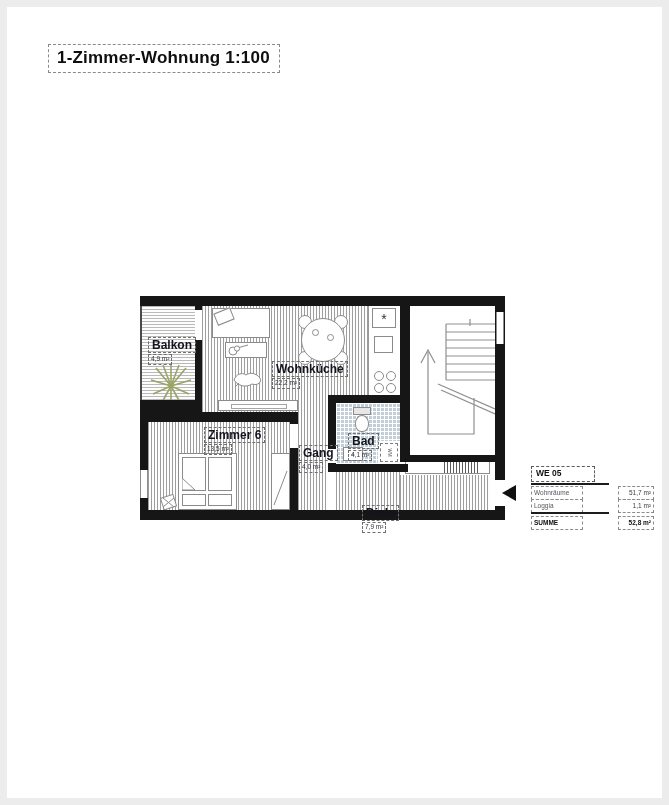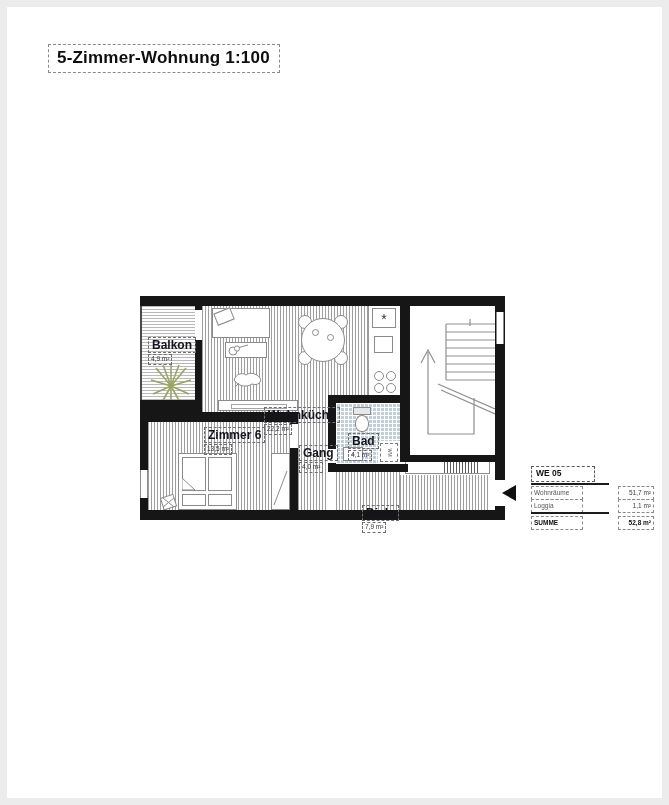--- a/index.html
+++ b/index.html
@@ -46,21 +46,21 @@
   .tri{width:0;height:0;border-top:8px solid transparent;border-bottom:8px solid transparent;border-right:14px solid #101010;z-index:25;}
 </style>
 </head>
 <body>
 
 <div class="edge" style="left:0;top:0;width:669px;height:7px;"></div>
 <div class="edge" style="left:0;top:798px;width:669px;height:7px;"></div>
 <div class="edge" style="left:0;top:0;width:7px;height:805px;"></div>
 <div class="edge" style="left:662px;top:0;width:7px;height:805px;"></div>
 
-<div class="abs title-box">5-Zimmer-Wohnung 1:100</div>
+<div class="abs title-box">1-Zimmer-Wohnung 1:100</div>
 
 <div class="abs plan">
 
   <div class="abs floor-h" style="left:0;top:10px;width:55px;height:94px;border-left:2px solid #4a4a4a;box-sizing:border-box;"></div>
   <div class="abs floor-v" style="left:62px;top:10px;width:166px;height:106px;"></div>
   <div class="abs floor-white" style="left:228px;top:10px;width:32px;height:89px;border-left:1px solid #999;box-sizing:border-box;"></div>
   <div class="abs floor-v" style="left:158px;top:116px;width:30px;height:98px;"></div>
   <div class="abs floor-v" style="left:8px;top:126px;width:142px;height:88px;"></div>
   <div class="abs floor-v" style="left:196px;top:176px;width:64px;height:38px;"></div>
   <div class="abs floor-v" style="left:260px;top:179px;width:90px;height:35px;"></div>
@@ -183,21 +183,21 @@
   <div class="abs opening" style="left:355px;top:184px;width:10px;height:26px;"></div>
   <div class="abs opening" style="left:150px;top:128px;width:8px;height:24px;"></div>
   <div class="abs opening" style="left:188px;top:153px;width:8px;height:14px;"></div>
 
   <div class="abs tri" style="left:362px;top:189px;"></div>
 
   <div class="abs room-label" style="left:8px;top:40px;">
     <span class="rname">Balkon</span>
     <span class="rarea">4,9 m²</span>
   </div>
-  <div class="abs room-label" style="left:124px;top:64px;margin-top:46px;">
+  <div class="abs room-label" style="left:132px;top:64px;">
     <span class="rname">Wohnküche</span>
     <span class="rarea">22,2 m²</span>
   </div>
   <div class="abs room-label" style="left:64px;top:130px;">
     <span class="rname">Zimmer 6</span>
     <span class="rarea">13,5 m²</span>
   </div>
   <div class="abs room-label" style="left:159px;top:148px;">
     <span class="rname">Gang</span>
     <span class="rarea">4,0 m²</span>

